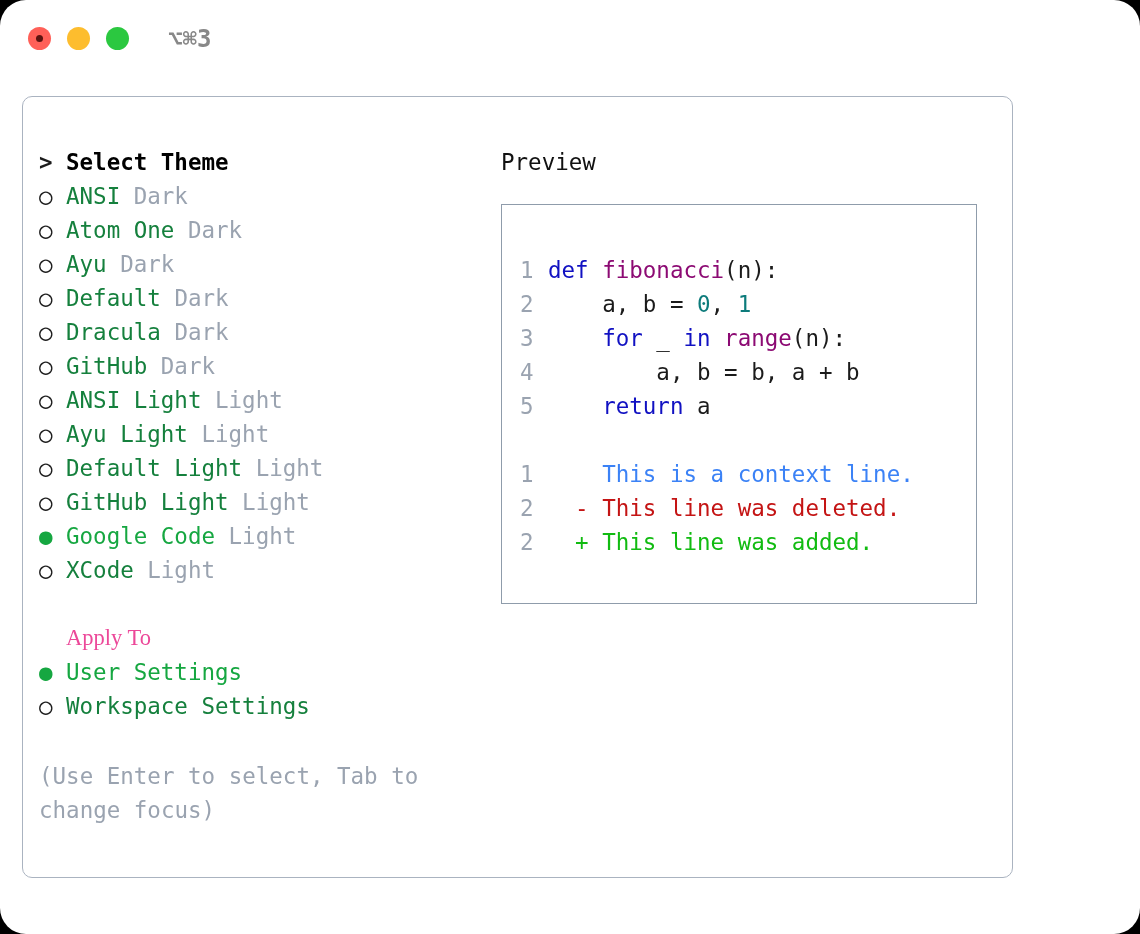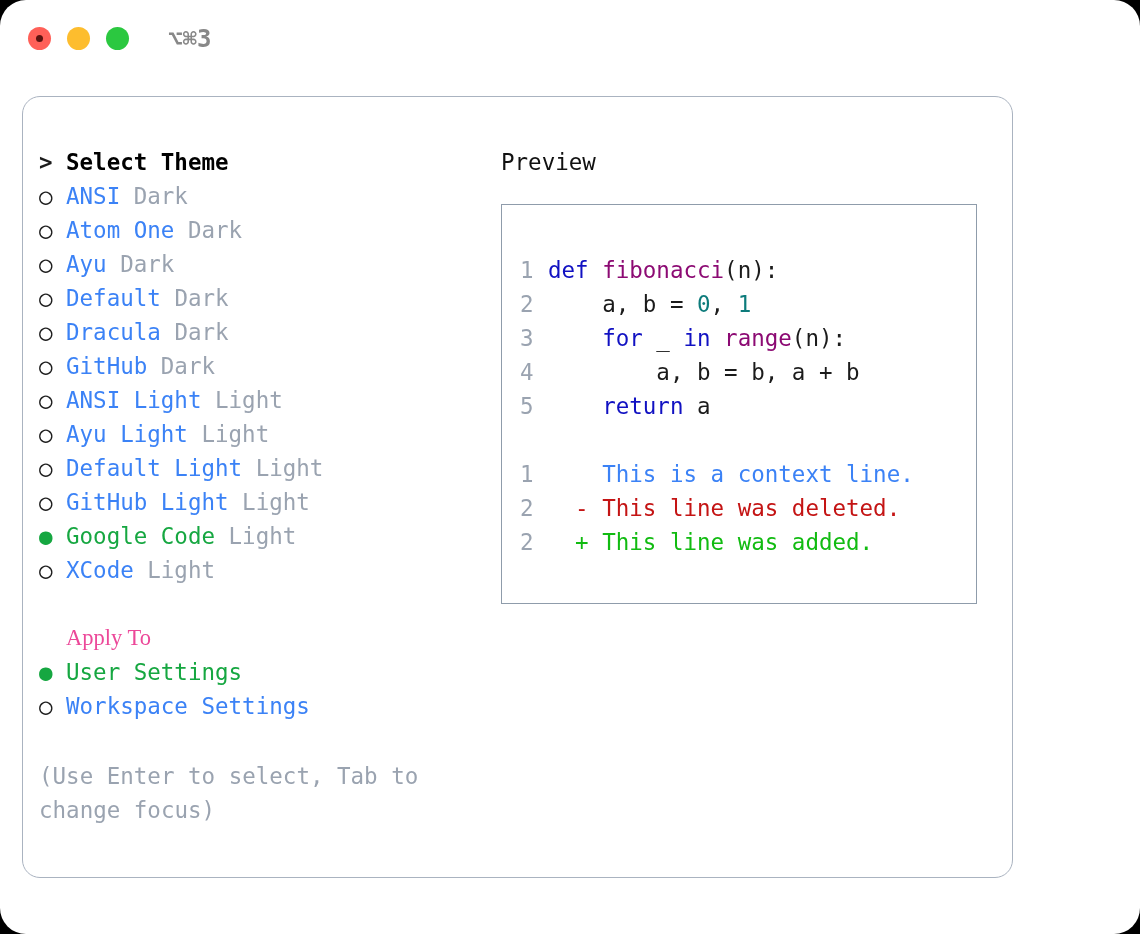--- a/index.html
+++ b/index.html
@@ -62,21 +62,21 @@
   }
 
   
   #panel {
     position: absolute;
     left: 22px;
     top: 96px;
     width: 991px;
     height: 782px;
     border: 1.6px solid #aab3c0;
-    border-radius: 18px;
+    border-radius: 10px;
     box-sizing: border-box;
     background: #ffffff;
   }
 
   
   #left-col {
     position: absolute;
     left: 16px;
     top: 48px;
     width: 450px;
@@ -92,21 +92,21 @@
     display: inline-block;
     width: 27px;
     color: #1b1b1b;
   }
   .marker.filled { color: #16a741; }
   .section-header {
     font-weight: bold;
     color: #000000;
   }
   .label-sel   { color: #16a741; }
-  .label-norm  { color: #3b82f6; }
+  .label-norm  { color: #15803d; }
   .variant     { color: #9aa3b0; }
   .spacer      { height: 34px; }
   #apply-header {
     font-size: 22.5px;
     line-height: 34px;
     height: 34px;
     color: #ec4899;
     padding-left: 27px;
     font-family: Liberation Serif, serif;
   }

